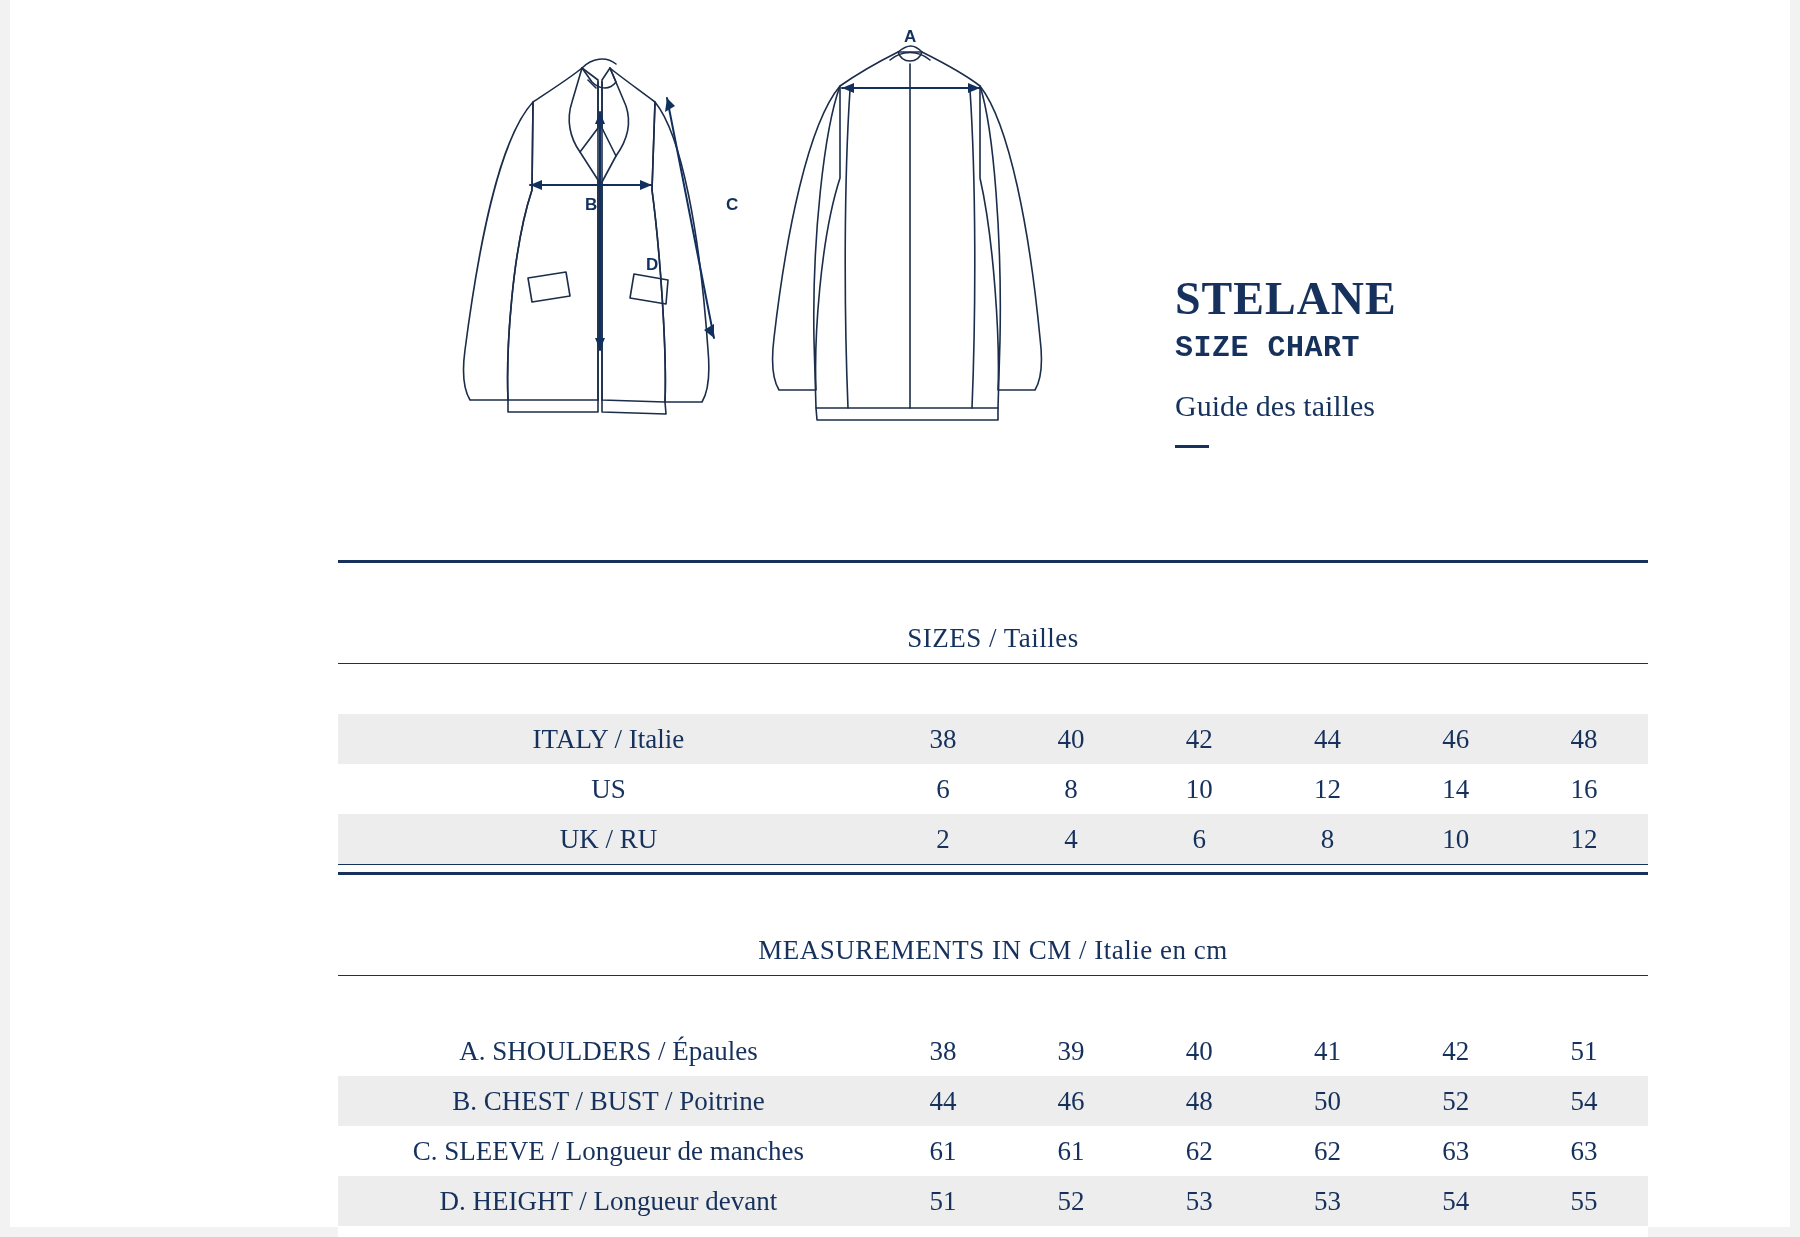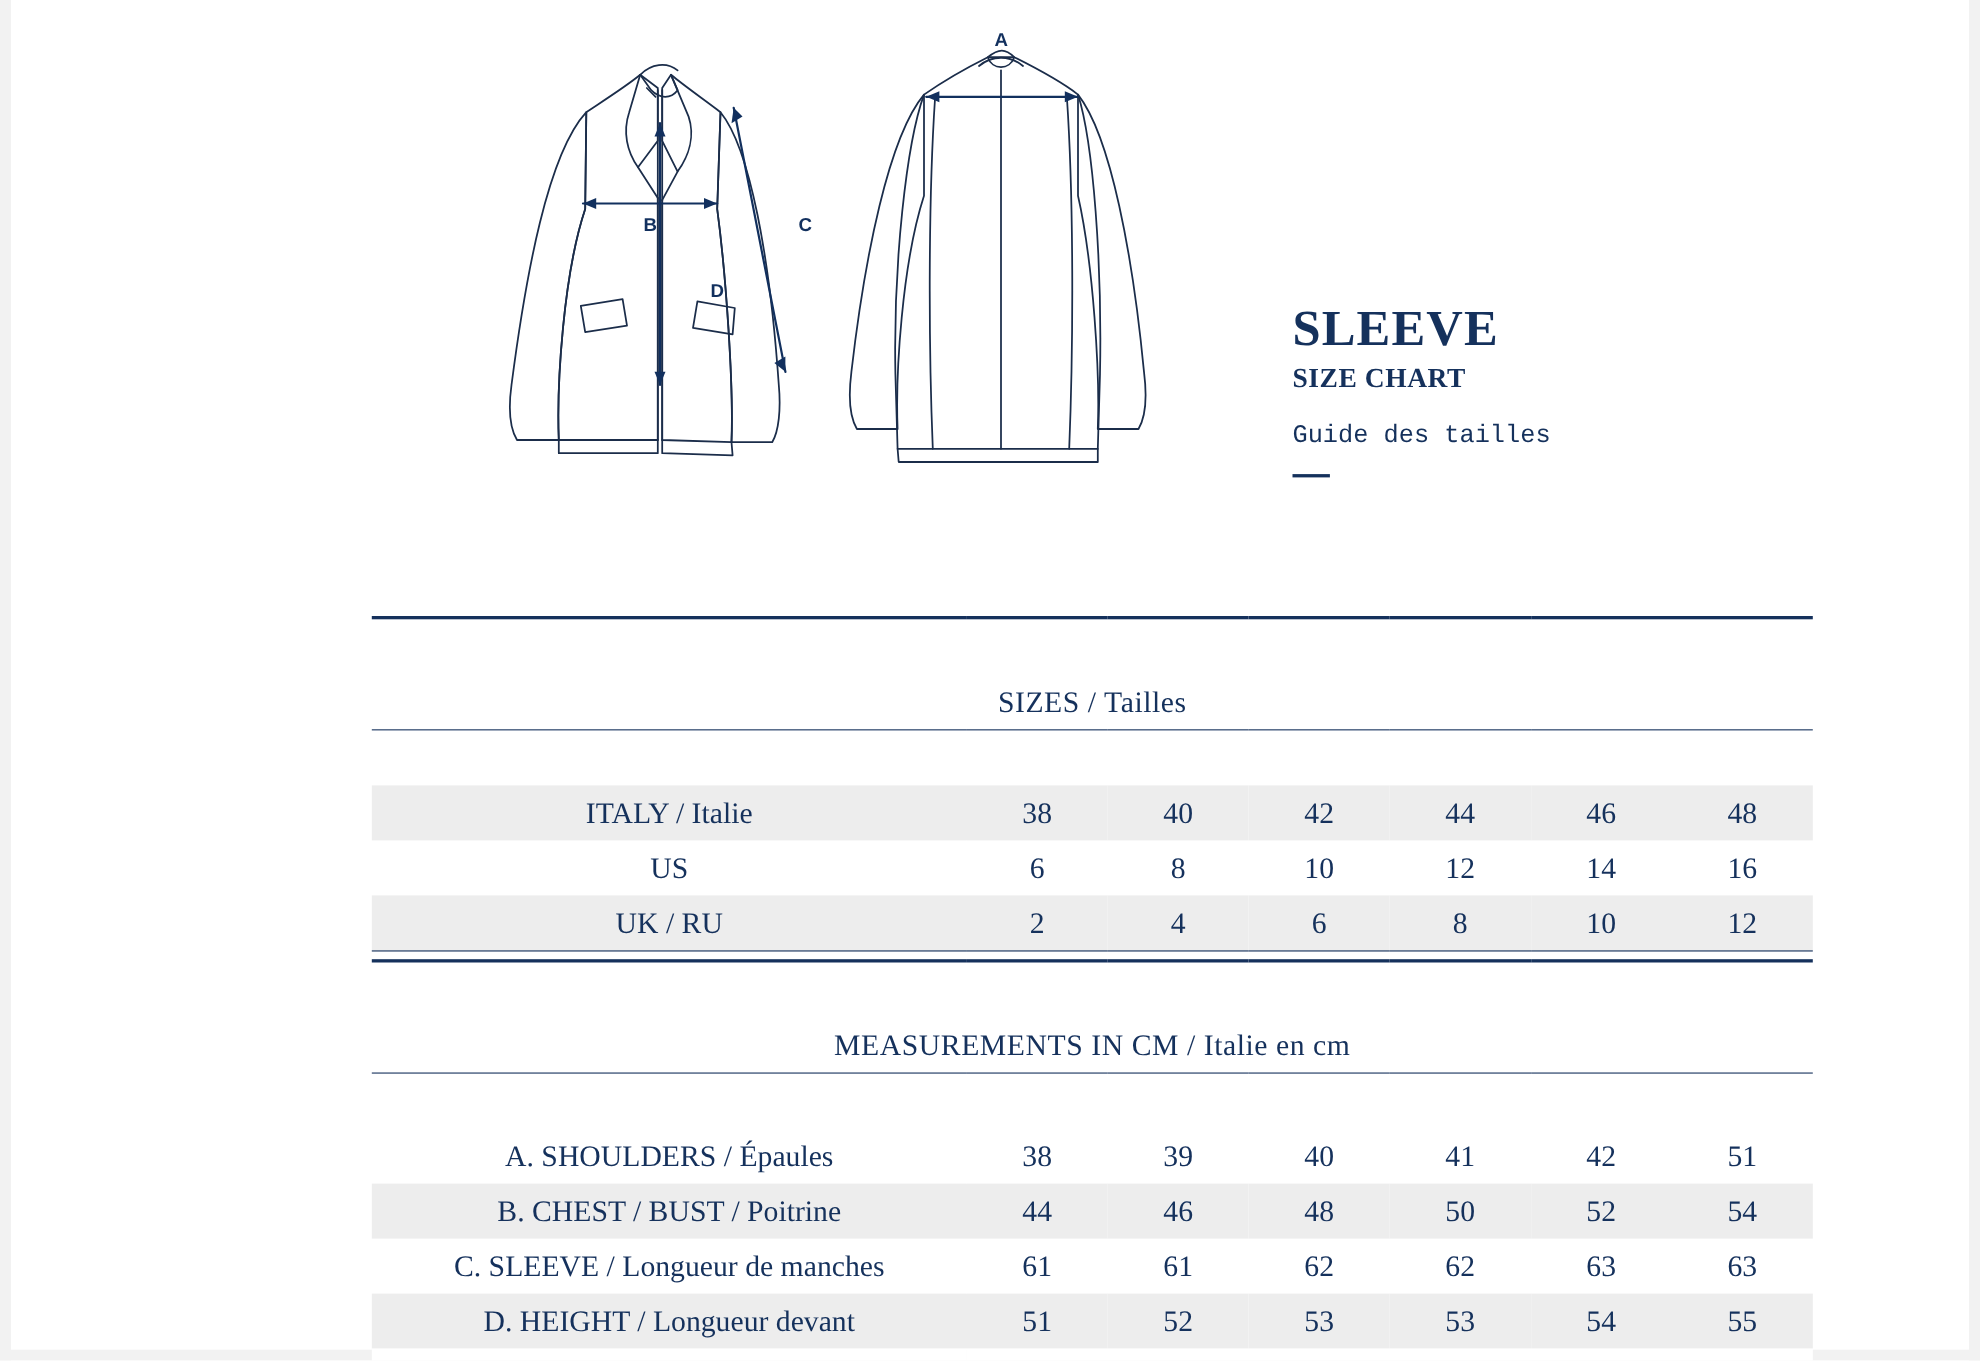--- a/index.html
+++ b/index.html
@@ -53,31 +53,31 @@
     width: 420px;
   }
   .brand-name {
     font-size: 46px;
     font-weight: bold;
     letter-spacing: 1px;
     line-height: 1.05;
     color: #15315c;
   }
   .brand-sub {
-    font-size: 25px;
+    font-size: 30px;
     font-weight: bold;
     letter-spacing: 0.5px;
     margin-top: 8px;
     color: #15315c;
+    font-family: Liberation Mono, monospace;
   }
   .brand-fr {
-    font-size: 23px;
+    font-size: 30px;
     margin-top: 24px;
     color: #15315c;
-    font-family: Liberation Mono, monospace;
   }
   .brand-dash {
     margin-top: 22px;
     width: 34px;
     height: 3px;
     background: #15315c;
   }
 
   
   .table-wrap {
@@ -224,21 +224,21 @@
       </g>
 
       <text x="484" y="22" font-family="Liberation Sans, sans-serif" font-size="17" font-weight="bold" fill="#12305e">A</text>
       <text x="165" y="190" font-family="Liberation Sans, sans-serif" font-size="17" font-weight="bold" fill="#12305e">B</text>
       <text x="306" y="190" font-family="Liberation Sans, sans-serif" font-size="17" font-weight="bold" fill="#12305e">C</text>
       <text x="226" y="250" font-family="Liberation Sans, sans-serif" font-size="17" font-weight="bold" fill="#12305e">D</text>
     </svg>
   </div>
 
   <div class="brand">
-    <div class="brand-name">SLEEVE</div>
+    <div class="brand-name">STELANE</div>
     <div class="brand-sub">SIZE CHART</div>
     <div class="brand-fr">Guide des tailles</div>
     <div class="brand-dash"></div>
   </div>
 
   <div class="table-wrap" id="sizes-table-wrap">
     <table class="chart">
       <colgroup>
         <col style="width:540px">
         <col style="width:128px">

